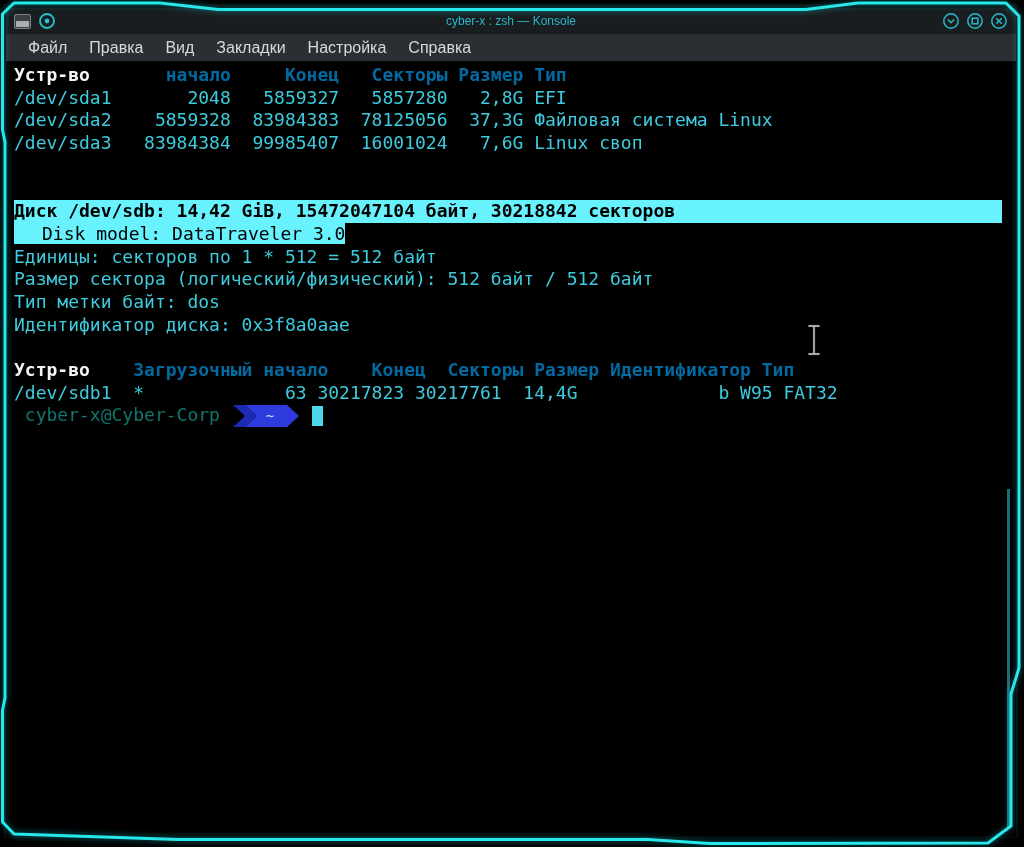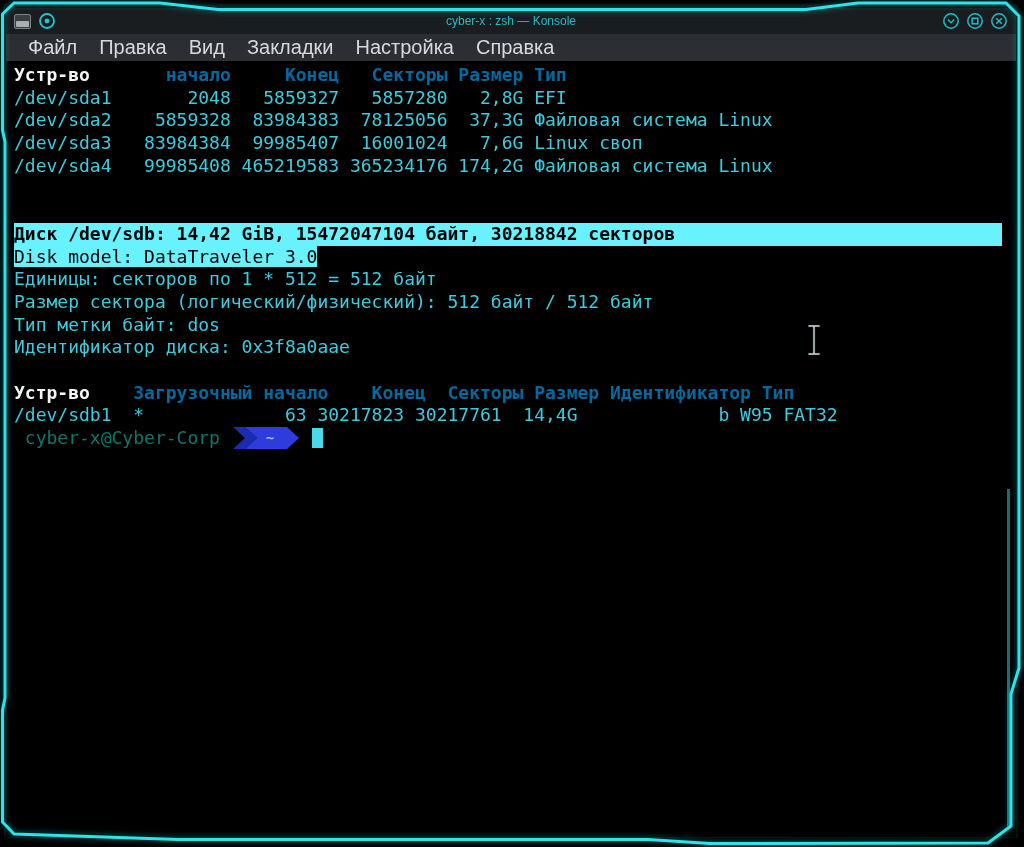--- a/index.html
+++ b/index.html
@@ -32,21 +32,21 @@
     background:#a9aeb0;border-radius:1px;}
   .tb-btn{width:18px;height:18px;display:block;cursor:pointer;}
   
   .menubar{
     position:absolute;left:2px;top:30px;right:2px;height:27px;
     background:#2b2f33;
     display:flex;align-items:center;
     padding-left:11px;box-sizing:border-box;
   }
   .menu-item{
-    color:#d6dadc;font-size:20px;padding:0 11px;line-height:27px;cursor:pointer;
+    color:#d6dadc;font-size:16px;padding:0 11px;line-height:27px;cursor:pointer;
   }
   
   .terminal{
     position:absolute;left:2px;top:57px;right:2px;height:776px;
     background:#000;
   }
   .term-lines{
     position:absolute;left:8px;top:3px;right:14px;
     font-family:"DejaVu Sans Mono", monospace;
     font-size:18px;
@@ -56,21 +56,21 @@
     white-space:pre;
     color:#3dcbdd;
   }
   .hd-white{color:#f2f5f5;font-weight:bold;}
   .hd-cyan{color:#0369a1;font-weight:bold;}
   .sel-full{
     display:inline-block;width:988px;
     background:#68f2fd;color:#000;font-weight:bold;
   }
   .sel-inline{
-    background:#68f2fd;color:#000;
+    background:#68f2fd;color:#000;padding-left:28px;
   }
   .prompt-line{display:flex;align-items:center;}
   .prompt-user{white-space:pre;color:#0f766e;}
   .prompt-arrow{display:block;margin-left:2px;}
   .block-cursor{
     display:inline-block;width:11px;height:20px;
     background:#49d9e8;margin-left:9px;
   }
   .scrollbar-thumb{
     position:absolute;left:1001px;top:428px;width:3px;height:338px;
@@ -119,21 +119,20 @@
     <span class="menu-item">Настройка</span>
     <span class="menu-item">Справка</span>
   </div>
 
   <div class="terminal">
     <div class="term-lines">
       <div class="tline"><span class="hd-white">Устр-во</span><span class="hd-cyan">       начало     Конец   Секторы Размер Тип</span></div>
       <div class="tline">/dev/sda1       2048   5859327   5857280   2,8G EFI</div>
       <div class="tline">/dev/sda2    5859328  83984383  78125056  37,3G Файловая система Linux</div>
       <div class="tline">/dev/sda3   83984384  99985407  16001024   7,6G Linux своп</div>
-      <div class="tline">/dev/sda4   99985408 465219583 365234176 174,2G Файловая система Linux</div>
       <div class="tline"></div>
       <div class="tline"></div>
       <div class="tline"><span class="sel-full">Диск /dev/sdb: 14,42 GiB, 15472047104 байт, 30218842 секторов</span></div>
       <div class="tline"><span class="sel-inline">Disk model: DataTraveler 3.0</span></div>
       <div class="tline">Единицы: секторов по 1 * 512 = 512 байт</div>
       <div class="tline">Размер сектора (логический/физический): 512 байт / 512 байт</div>
       <div class="tline">Тип метки байт: dos</div>
       <div class="tline">Идентификатор диска: 0x3f8a0aae</div>
       <div class="tline"></div>
       <div class="tline"><span class="hd-white">Устр-во</span><span class="hd-cyan">    Загрузочный начало    Конец  Секторы Размер Идентификатор Тип</span></div>

